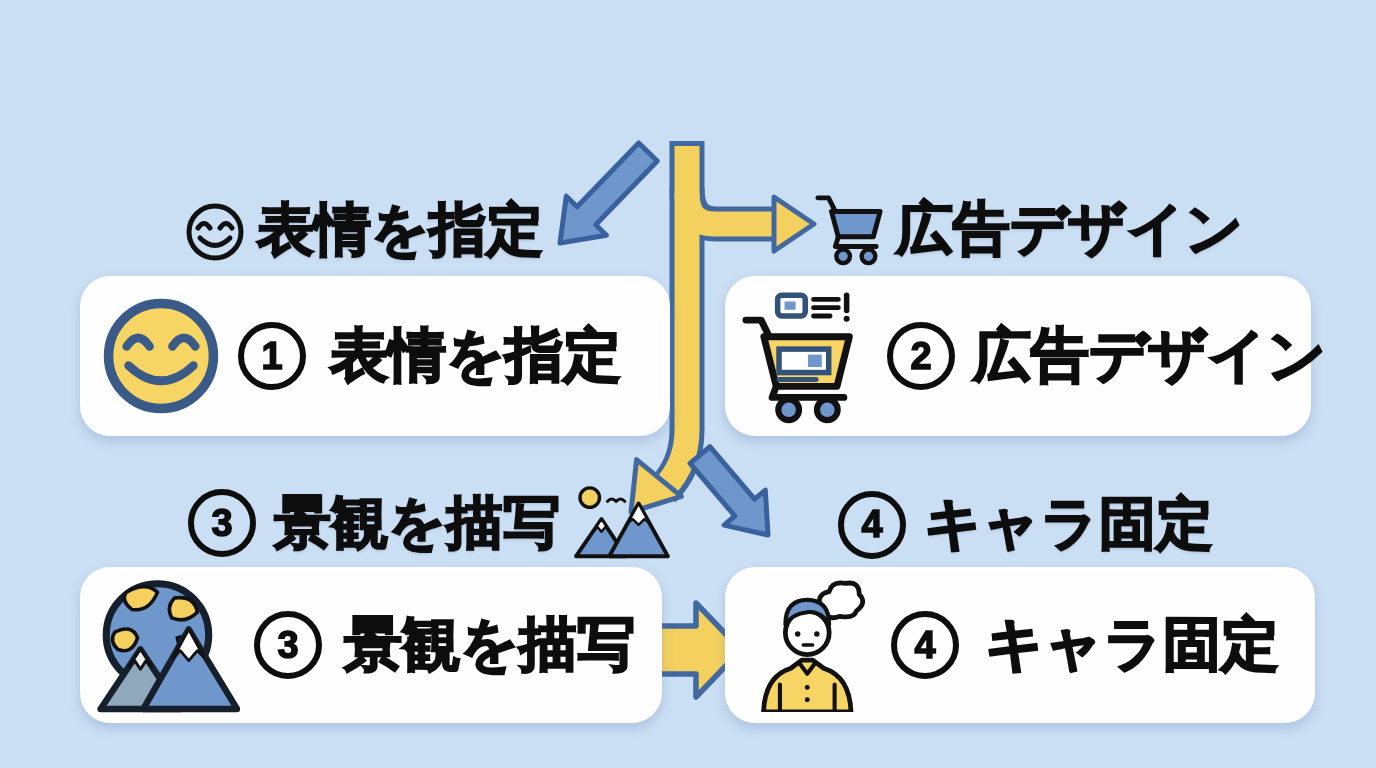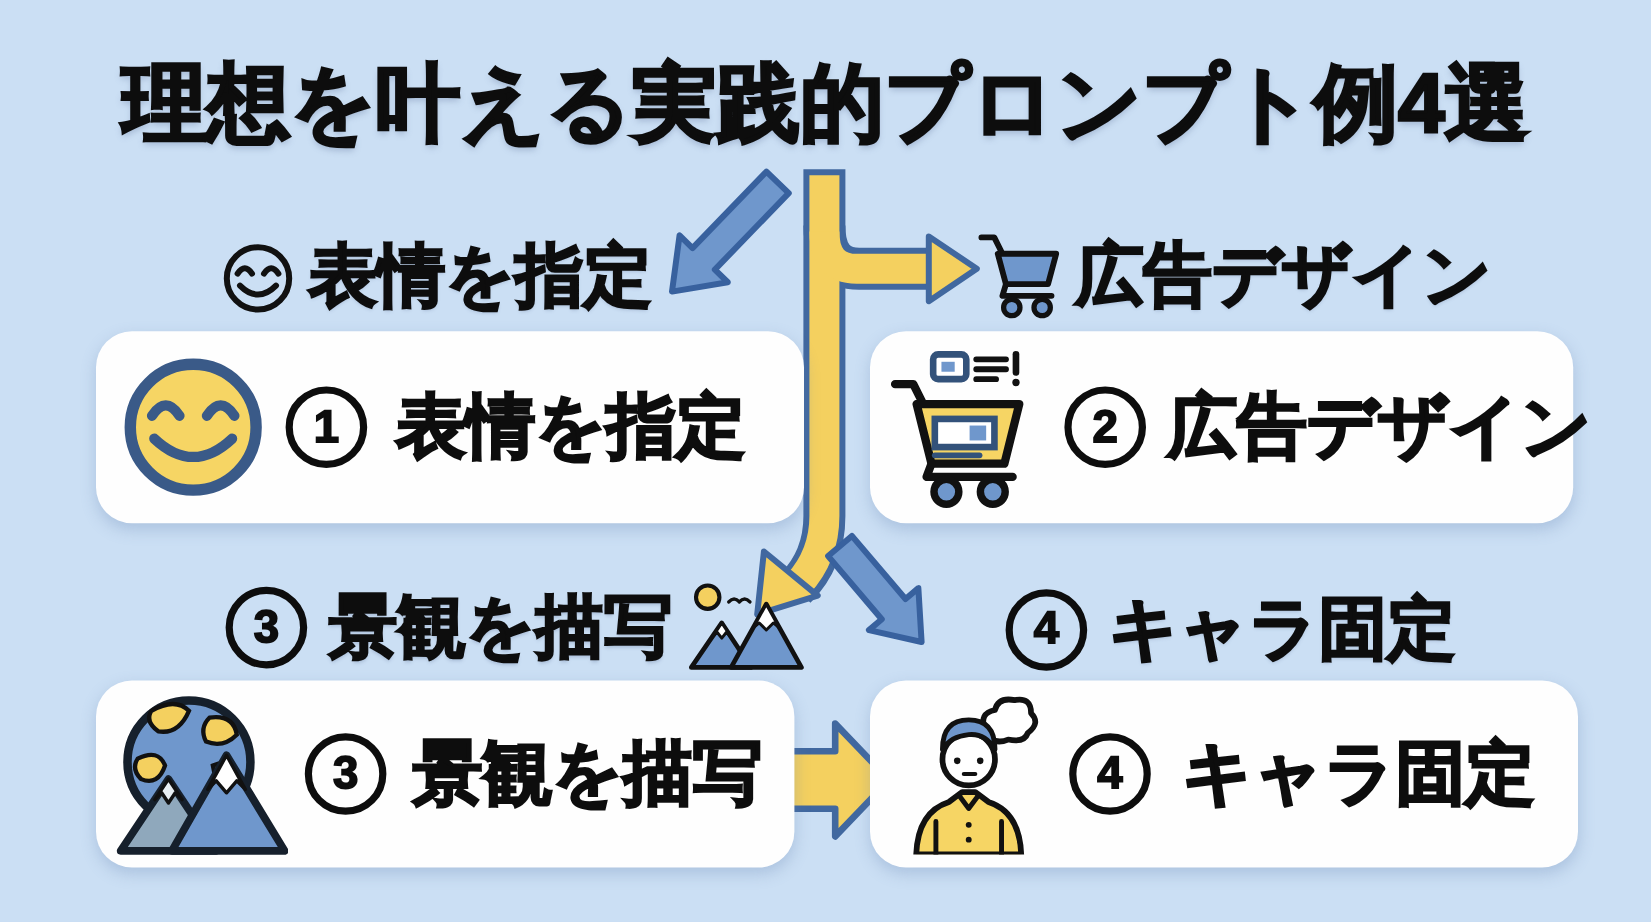--- a/index.html
+++ b/index.html
@@ -63,21 +63,20 @@
 
     <g>
       <path d="M 690.1 463.4 L 734.8 516 L 724.1 525.1 L 768 535 L 765.3 490.1 L 754.6 499.2 L 709.9 446.6 Z" fill="#6f97cc" stroke="#38619e" stroke-width="5" stroke-linejoin="round"></path>
     </g>
 
     <g>
       <path d="M 646 626 L 696 626 L 696 603 L 741 650 L 696 697 L 696 674 L 646 674 Z" fill="#f4d05f" stroke="#41689f" stroke-width="5.5" stroke-linejoin="round"></path>
     </g>
   </svg>
 
-  <div class="title">理想を叶える実践的プロンプト例4選</div>
 
   <div class="callout" style="left:183px;top:192px;">
     <svg class="ico" width="64" height="64" viewBox="0 0 64 64">
       <circle cx="32" cy="33" r="26" fill="none" stroke="#111" stroke-width="5"></circle>
       <path d="M15 29 Q 21 20 27 29" fill="none" stroke="#111" stroke-width="5" stroke-linecap="round"></path>
       <path d="M37 29 Q 43 20 49 29" fill="none" stroke="#111" stroke-width="5" stroke-linecap="round"></path>
       <path d="M17 39 Q 32 54 47 39" fill="none" stroke="#111" stroke-width="5" stroke-linecap="round"></path>
     </svg>
     <span class="ctxt">表情を指定</span>
   </div>

